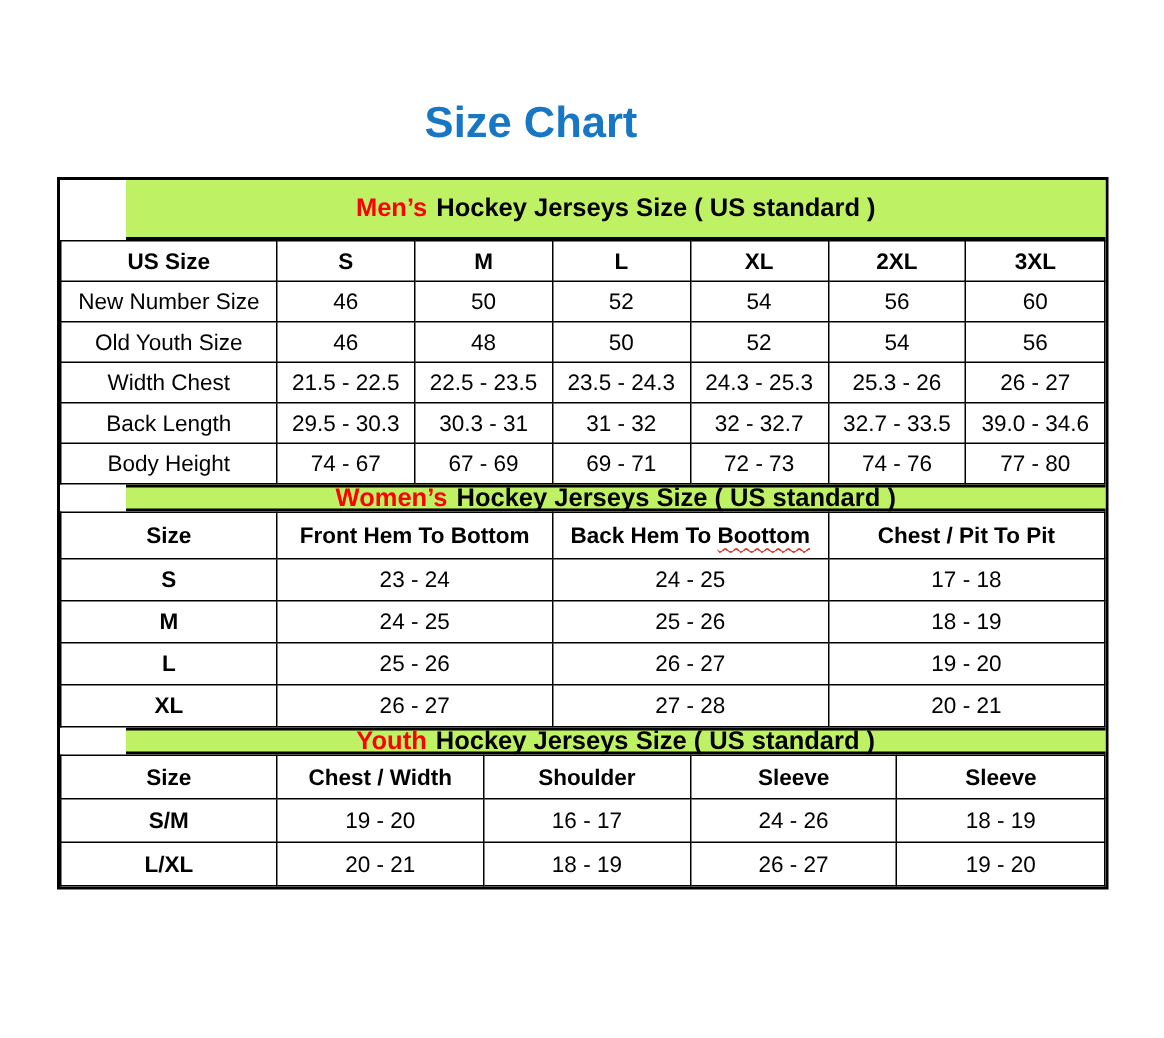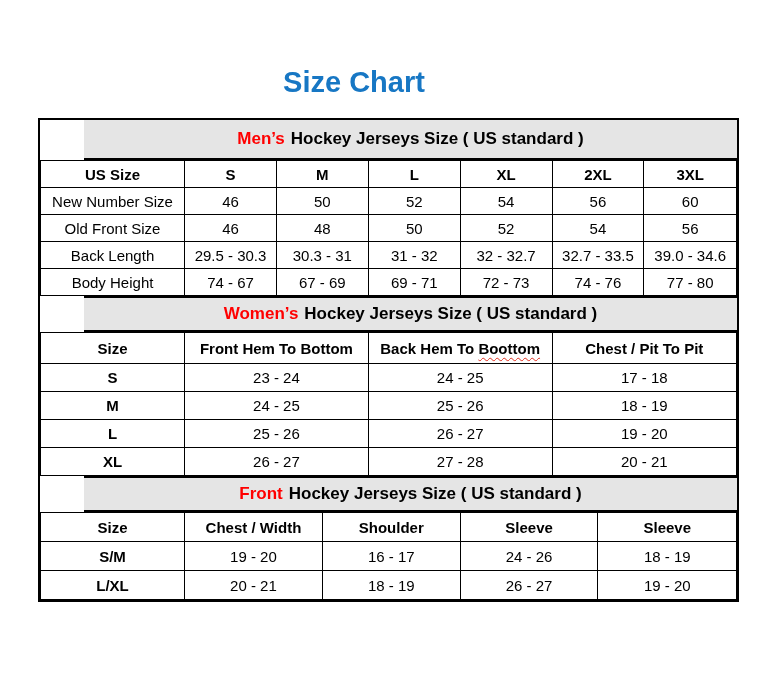--- a/index.html
+++ b/index.html
@@ -23,32 +23,32 @@
   }
   .chart-wrap {
     box-sizing: border-box;
     width: 701px;
     margin: 19px 0 0 38px;
     border: 2px solid #000000;
     background: #ffffff;
   }
   .banner {
     box-sizing: border-box;
-    background: #e5e5e5;
+    background: #bef264;
     border-bottom: 2px solid #000000;
     text-align: center;
     font-weight: bold;
     font-size: 17px;
     display: flex;
     align-items: center;
     justify-content: center;
     margin-left: 44px;
   }
   .banner.first { height: 40px; }
-  .banner.mid   { height: 36px; border-top: 2px solid #000000; }
+  .banner.mid   { height: 18px; border-top: 2px solid #000000; }
   .banner .hl { color: #FF0000; margin-right: 6px; }
   table {
     width: 100%;
     border-collapse: collapse;
     table-layout: fixed;
     background: #ffffff;
   }
   th, td {
     box-sizing: border-box;
     border: 1px solid #000000;
@@ -109,27 +109,36 @@
           <tr>
             <td class="row-label-plain">New Number Size</td>
             <td>46</td>
             <td>50</td>
             <td>52</td>
             <td>54</td>
             <td>56</td>
             <td>60</td>
           </tr>
           <tr>
-            <td class="row-label-plain">Old Front Size</td>
+            <td class="row-label-plain">Old Youth Size</td>
             <td>46</td>
             <td>48</td>
             <td>50</td>
             <td>52</td>
             <td>54</td>
             <td>56</td>
+          </tr>
+          <tr>
+            <td class="row-label-plain">Width Chest</td>
+            <td>21.5 - 22.5</td>
+            <td>22.5 - 23.5</td>
+            <td>23.5 - 24.3</td>
+            <td>24.3 - 25.3</td>
+            <td>25.3 - 26</td>
+            <td>26 - 27</td>
           </tr>
           <tr>
             <td class="row-label-plain">Back Length</td>
             <td>29.5 - 30.3</td>
             <td>30.3 - 31</td>
             <td>31 - 32</td>
             <td>32 - 32.7</td>
             <td>32.7 - 33.5</td>
             <td>39.0 - 34.6</td>
           </tr>
@@ -184,21 +193,21 @@
           </tr>
           <tr>
             <th class="row-label-bold">XL</th>
             <td>26 - 27</td>
             <td>27 - 28</td>
             <td>20 - 21</td>
           </tr>
         </tbody>
       </table>
       <div class="banner mid">
-        <span class="hl">Front</span>
+        <span class="hl">Youth</span>
         <span>Hockey Jerseys Size ( US standard )</span>
       </div>
       <table class="youth">
         <colgroup>
           <col style="width: 20.7%;">
           <col style="width: 19.8%;">
           <col style="width: 19.8%;">
           <col style="width: 19.8%;">
           <col style="width: 19.9%;">
         </colgroup>

